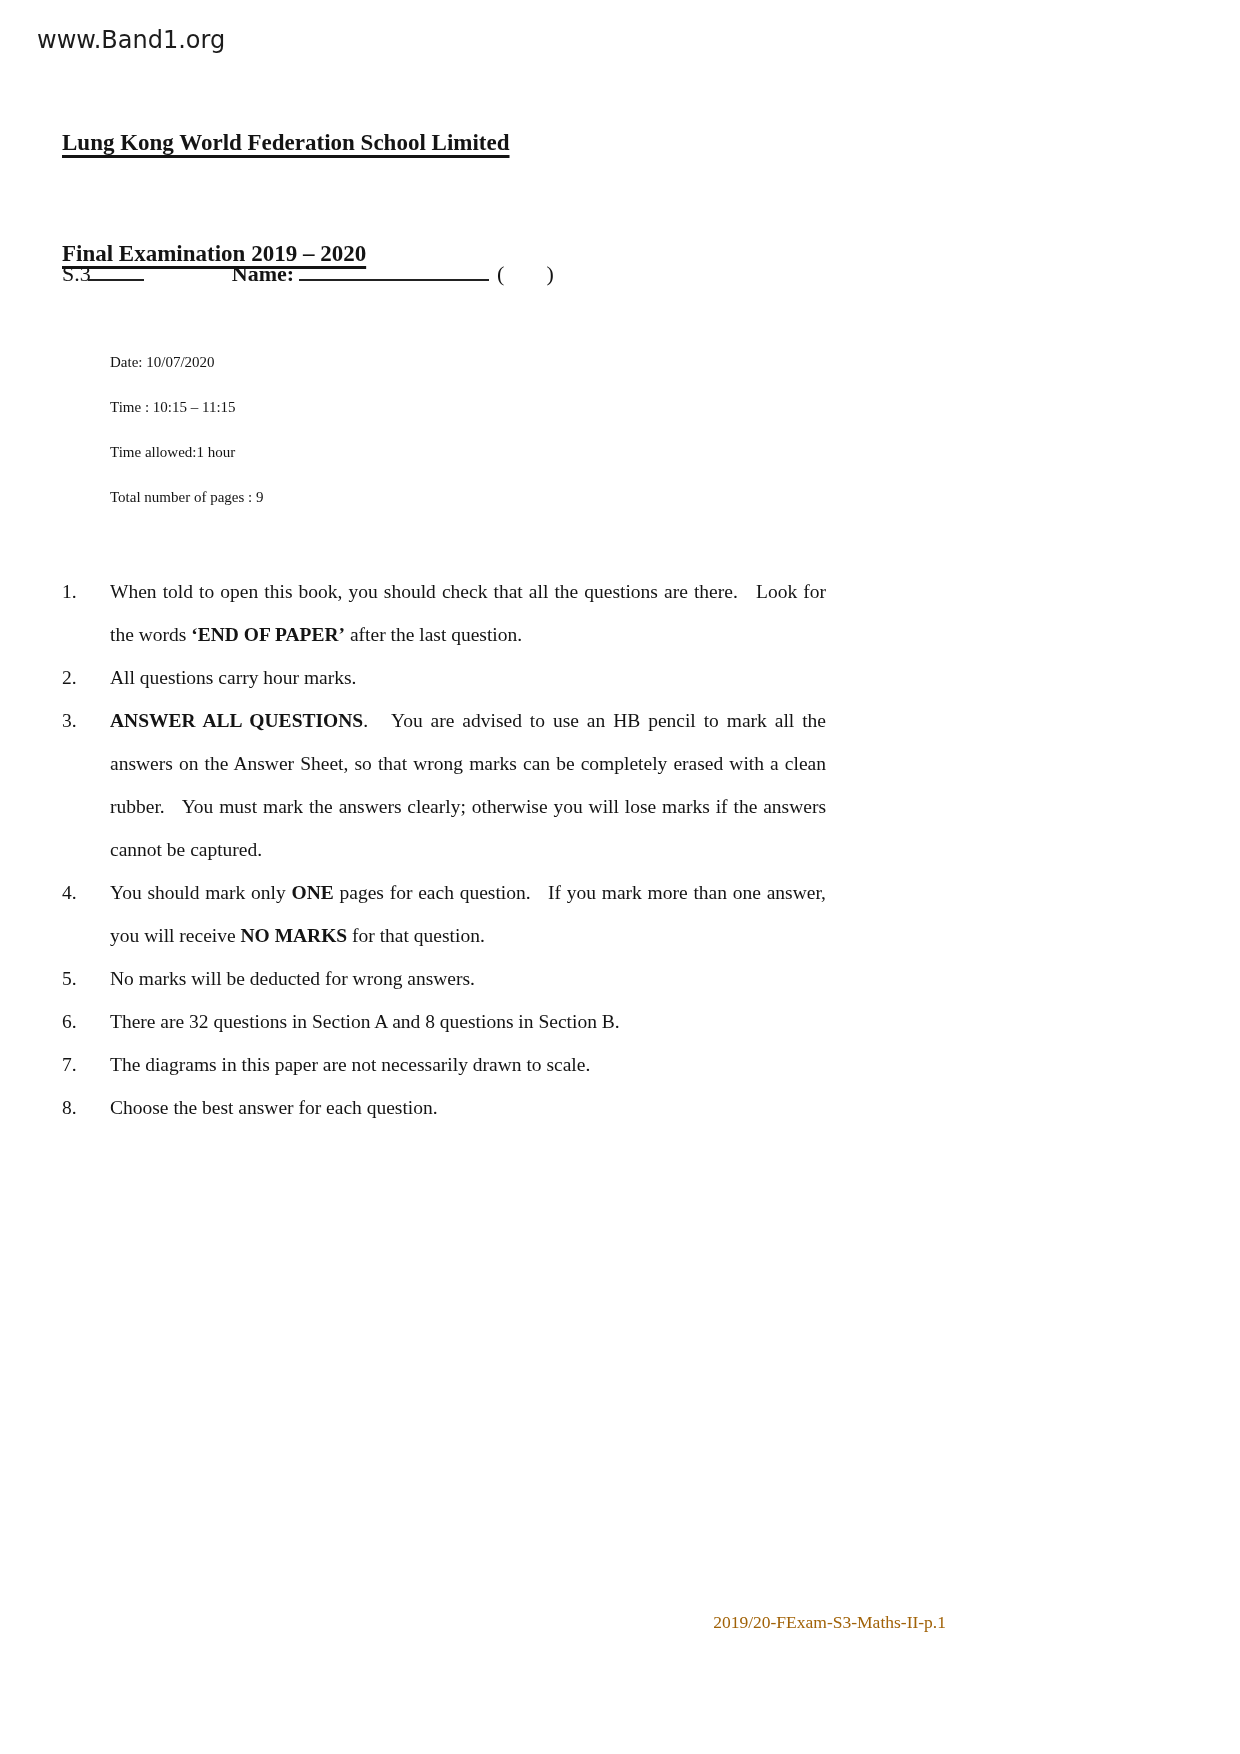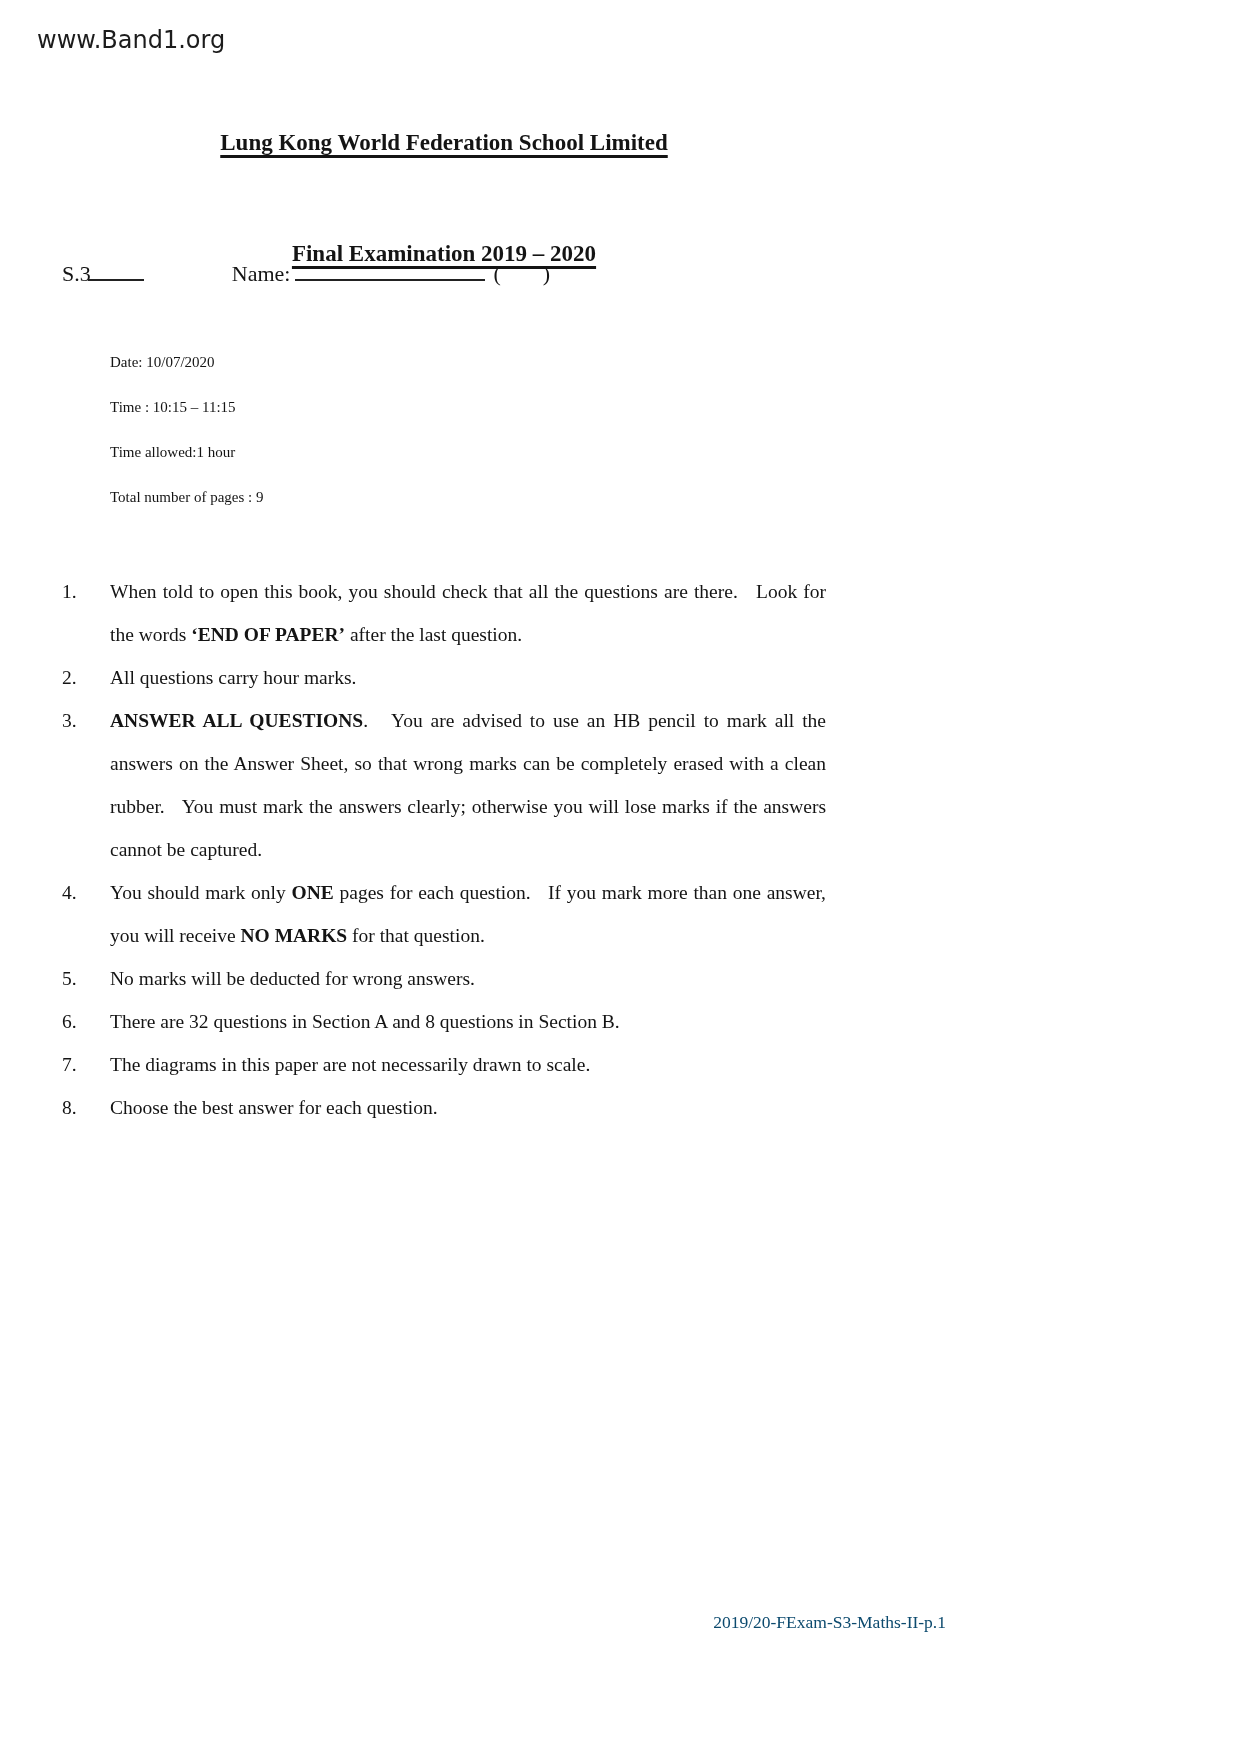--- a/index.html
+++ b/index.html
@@ -22,21 +22,20 @@
     top: 26px;
     font-family: "DejaVu Sans", "Liberation Sans", sans-serif;
     font-size: 24px;
     color: #1c1c1c;
   }
   .header {
     position: absolute;
     left: 62px;
     right: 190px;
     top: 50px;
-    text-align: center;
     font-weight: bold;
     font-size: 23px;
     line-height: 37px;
     white-space: pre-wrap;
   }
   .header .h-text {
     text-decoration: underline;
     text-decoration-thickness: 2.5px;
     text-underline-offset: 5px;
   }
@@ -46,21 +45,21 @@
     top: 256px;
     font-size: 22px;
   }
   .blank {
     display: inline-block;
     border-bottom: 2px solid #222;
     height: 1.05em;
     vertical-align: baseline;
   }
   .blank-class { width: 56px; margin-left: -3px; }
-  .name-label  { margin-left: 88px; }
+  .name-label  { margin-left: 88px; font-weight: bold; }
   .blank-name  { width: 190px; margin-left: 5px; }
   .paren-open  { margin-left: 8px; }
   .paren-close { margin-left: 42px; }
   .info {
     position: absolute;
     left: 110px;
     top: 340px;
     font-size: 15px;
     line-height: 45px;
   }
@@ -82,21 +81,21 @@
   .instr-text {
     flex: 1;
     white-space: pre-wrap;
     text-align: justify;
   }
   .footer {
     position: absolute;
     top: 1612px;
     right: 70px;
     font-size: 17.5px;
-    color: #0c4a6e;
+    color: #a16207;
   }
 </style>
 </head>
 <body>
 
 <div class="page">
 
   <div class="watermark">www.Band1.org</div>
 
   <div class="header">

